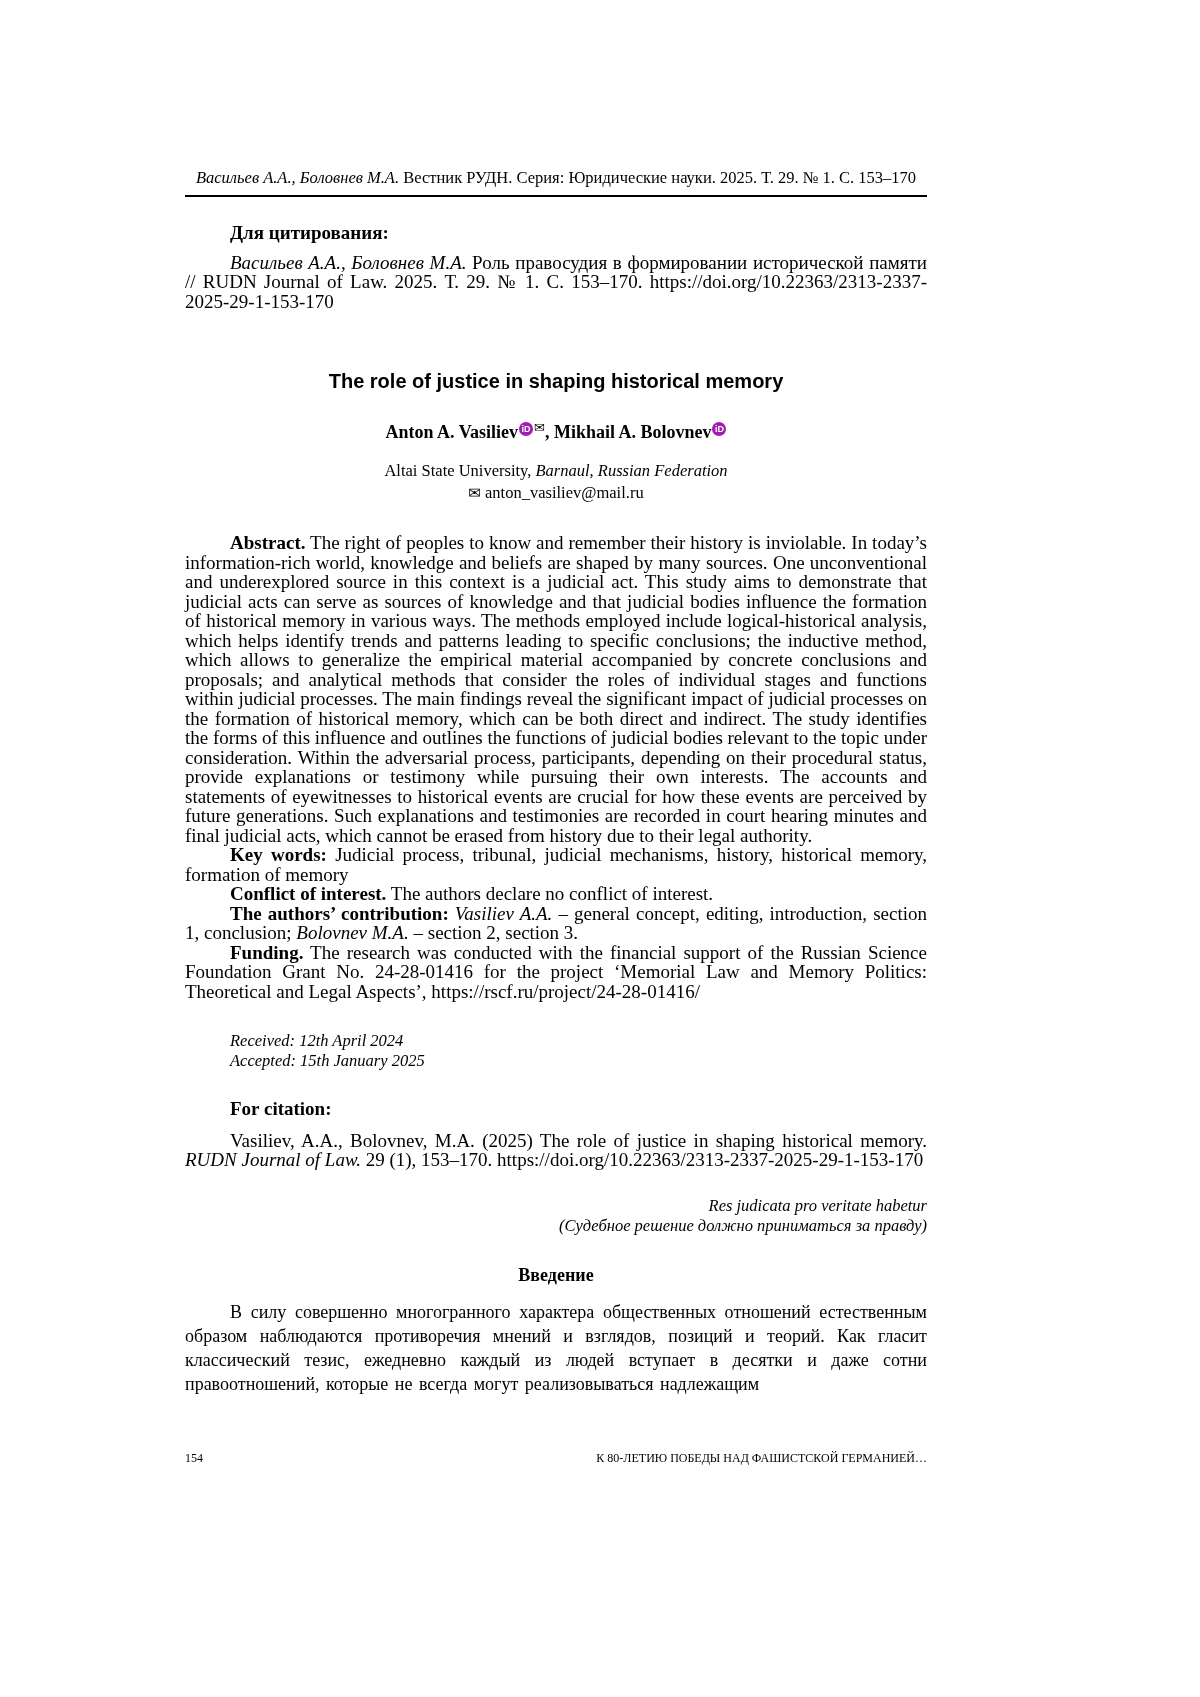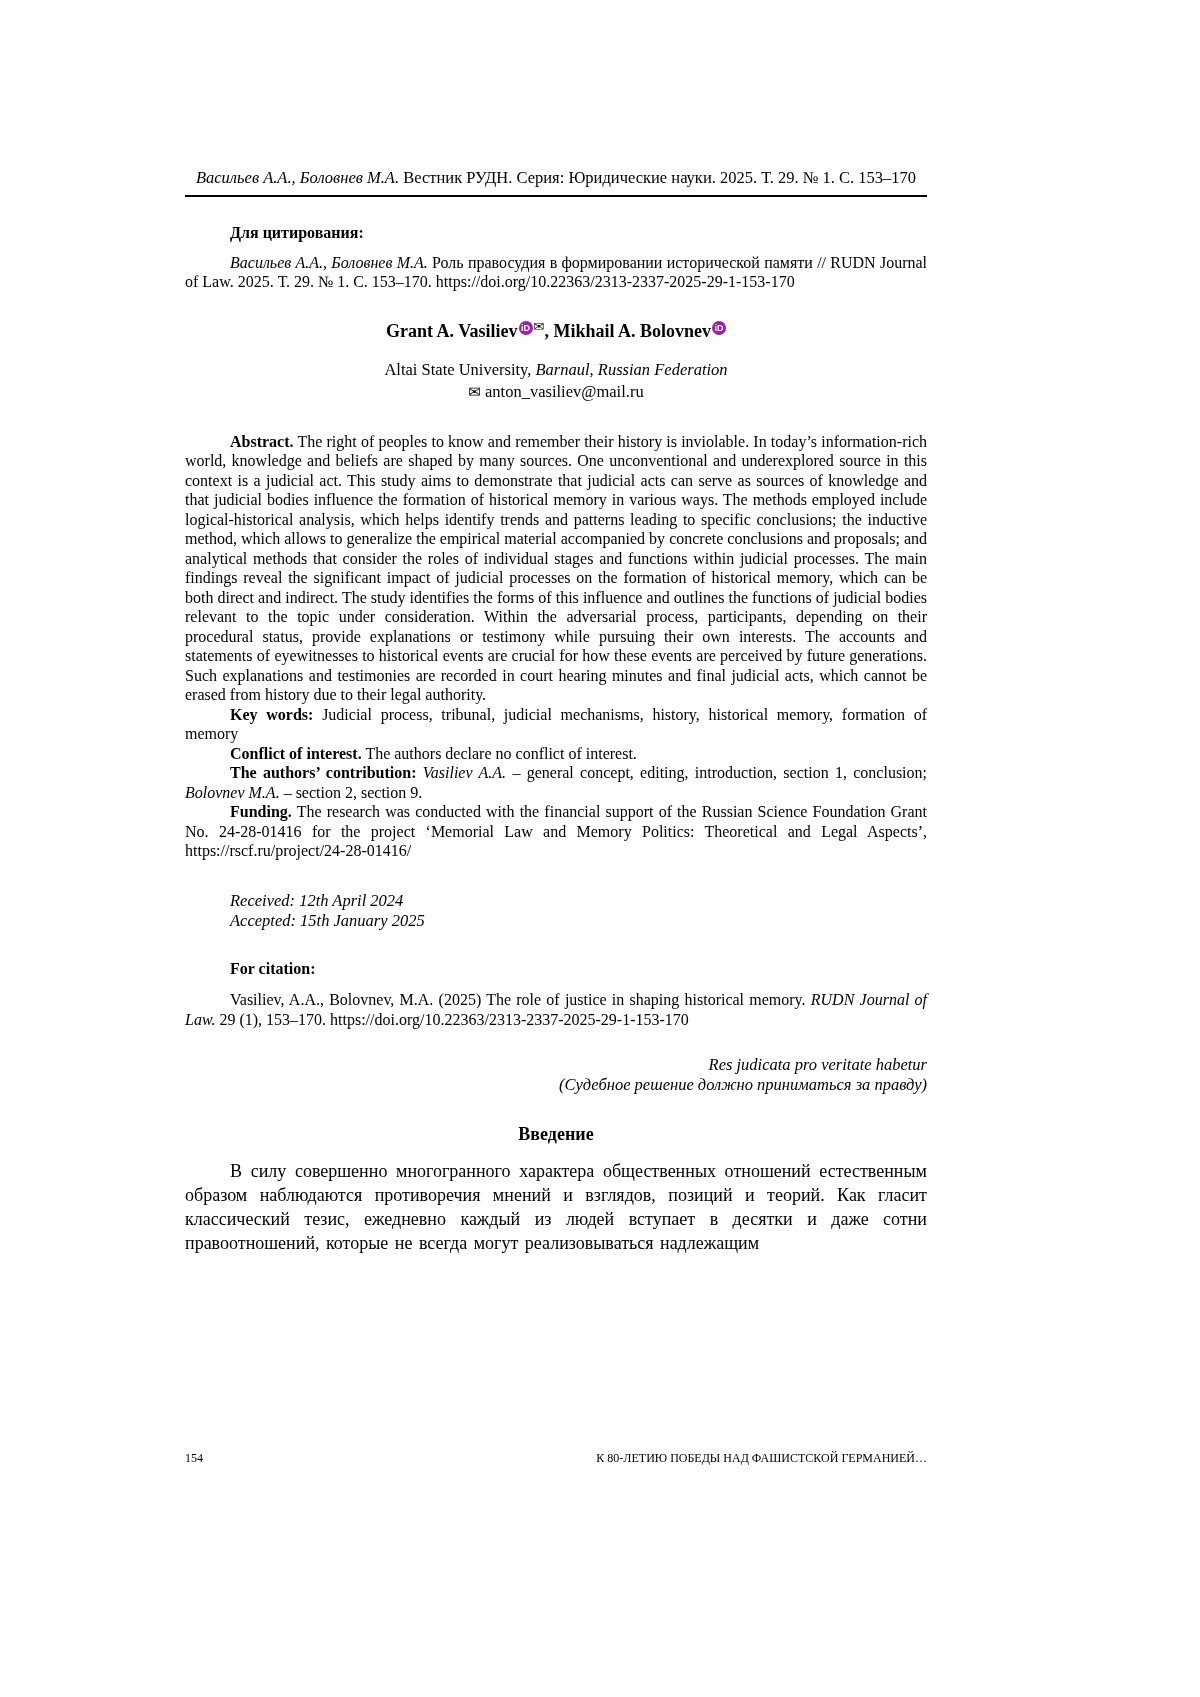--- a/index.html
+++ b/index.html
@@ -27,21 +27,21 @@
     text-align: center;
     white-space: nowrap;
   }
   .running-head .it { font-style: italic; }
   .head-rule {
     border: none;
     border-top: 2px solid #000;
     margin: 7px 0 0 0;
   }
   .para {
-    font-size: 16px;
+    font-size: 19px;
     line-height: 19.5px;
     text-align: justify;
     margin: 0;
   }
   .indent { text-indent: 45px; }
   .cit-label { margin-top: 26px; font-weight: bold; text-align: left; }
   .cit-ru { margin-top: 10px; }
   .article-title {
     margin-top: 58px;
     text-align: center;
@@ -148,23 +148,24 @@
     <div class="running-head">
       <span class="it">Васильев А.А., Боловнев М.А.</span><span> Вестник РУДН. Серия: Юридические науки. 2025. Т. 29. № 1. С. 153–170</span>
     </div>
     <hr class="head-rule">
 
     <p class="para indent cit-label">Для цитирования:</p>
     <p class="para indent cit-ru">
       <span class="i">Васильев А.А., Боловнев М.А.</span><span> Роль правосудия в формировании исторической памяти // RUDN Journal of Law. 2025. Т. 29. № 1. С. 153–170. https://doi.org/10.22363/2313-2337-2025-29-1-153-170</span>
     </p>
 
+    <div class="article-title">The role of justice in shaping historical memory</div>
 
     <div class="authors-line">
-      <span>Grant A. Vasiliev</span><span class="orcid-badge">iD</span><span class="mail-badge">✉</span><span>, </span><span>Mikhail A. Bolovnev</span><span class="orcid-badge">iD</span>
+      <span>Anton A. Vasiliev</span><span class="orcid-badge">iD</span><span class="mail-badge">✉</span><span>, </span><span>Mikhail A. Bolovnev</span><span class="orcid-badge">iD</span>
     </div>
 
     <div class="affiliation">
       <span>Altai State University, </span><span class="it">Barnaul, Russian Federation</span>
     </div>
 
     <div class="email-line">
       <span class="env">✉</span><span> anton_vasiliev@mail.ru</span>
     </div>
 
@@ -174,21 +175,21 @@
 
     <p class="para indent">
       <span class="b">Key words:</span><span> Judicial process, tribunal, judicial mechanisms, history, historical memory, formation of memory</span>
     </p>
 
     <p class="para indent">
       <span class="b">Conflict of interest.</span><span> The authors declare no conflict of interest.</span>
     </p>
 
     <p class="para indent">
-      <span class="b">The authors’ contribution:</span><span class="i"> Vasiliev A.A.</span><span> – general concept, editing, introduction, section 1, conclusion; </span><span class="i">Bolovnev M.A.</span><span> – section 2, section 9.</span>
+      <span class="b">The authors’ contribution:</span><span class="i"> Vasiliev A.A.</span><span> – general concept, editing, introduction, section 1, conclusion; </span><span class="i">Bolovnev M.A.</span><span> – section 2, section 3.</span>
     </p>
 
     <p class="para indent">
       <span class="b">Funding.</span><span> The research was conducted with the financial support of the Russian Science Foundation Grant No. 24-28-01416 for the project ‘Memorial Law and Memory Politics: Theoretical and Legal Aspects’, https://rscf.ru/project/24-28-01416/</span>
     </p>
 
     <div class="dates">
       <div>Received: 12th April 2024</div>
       <div>Accepted: 15th January 2025</div>
     </div>

